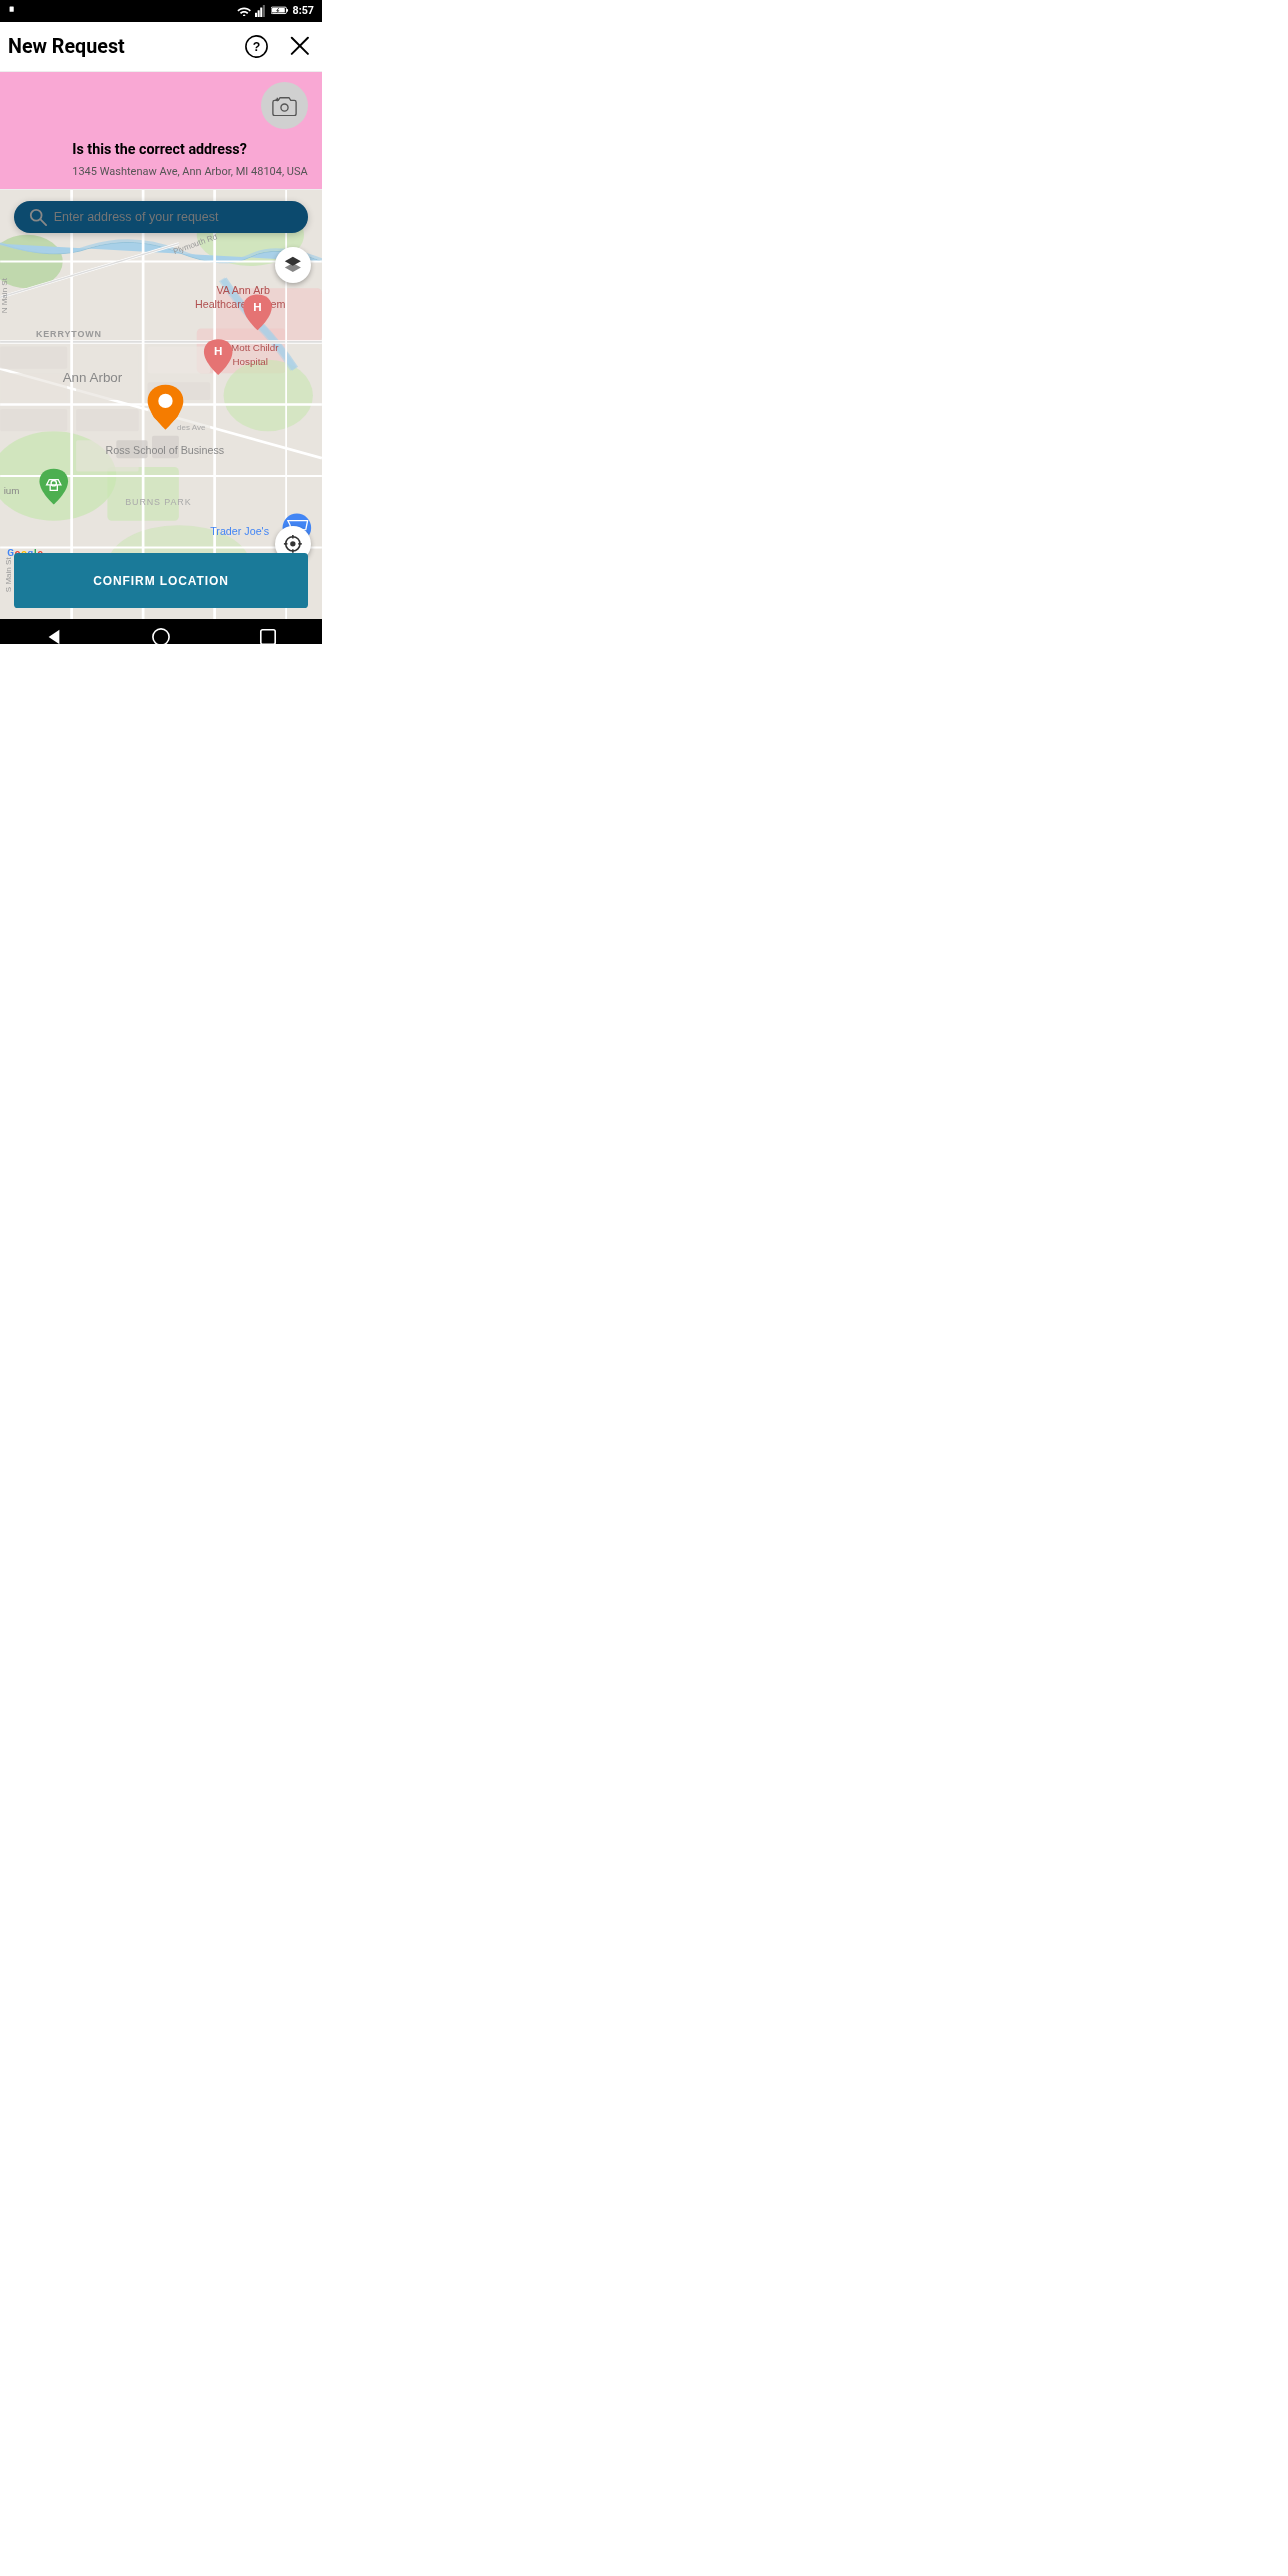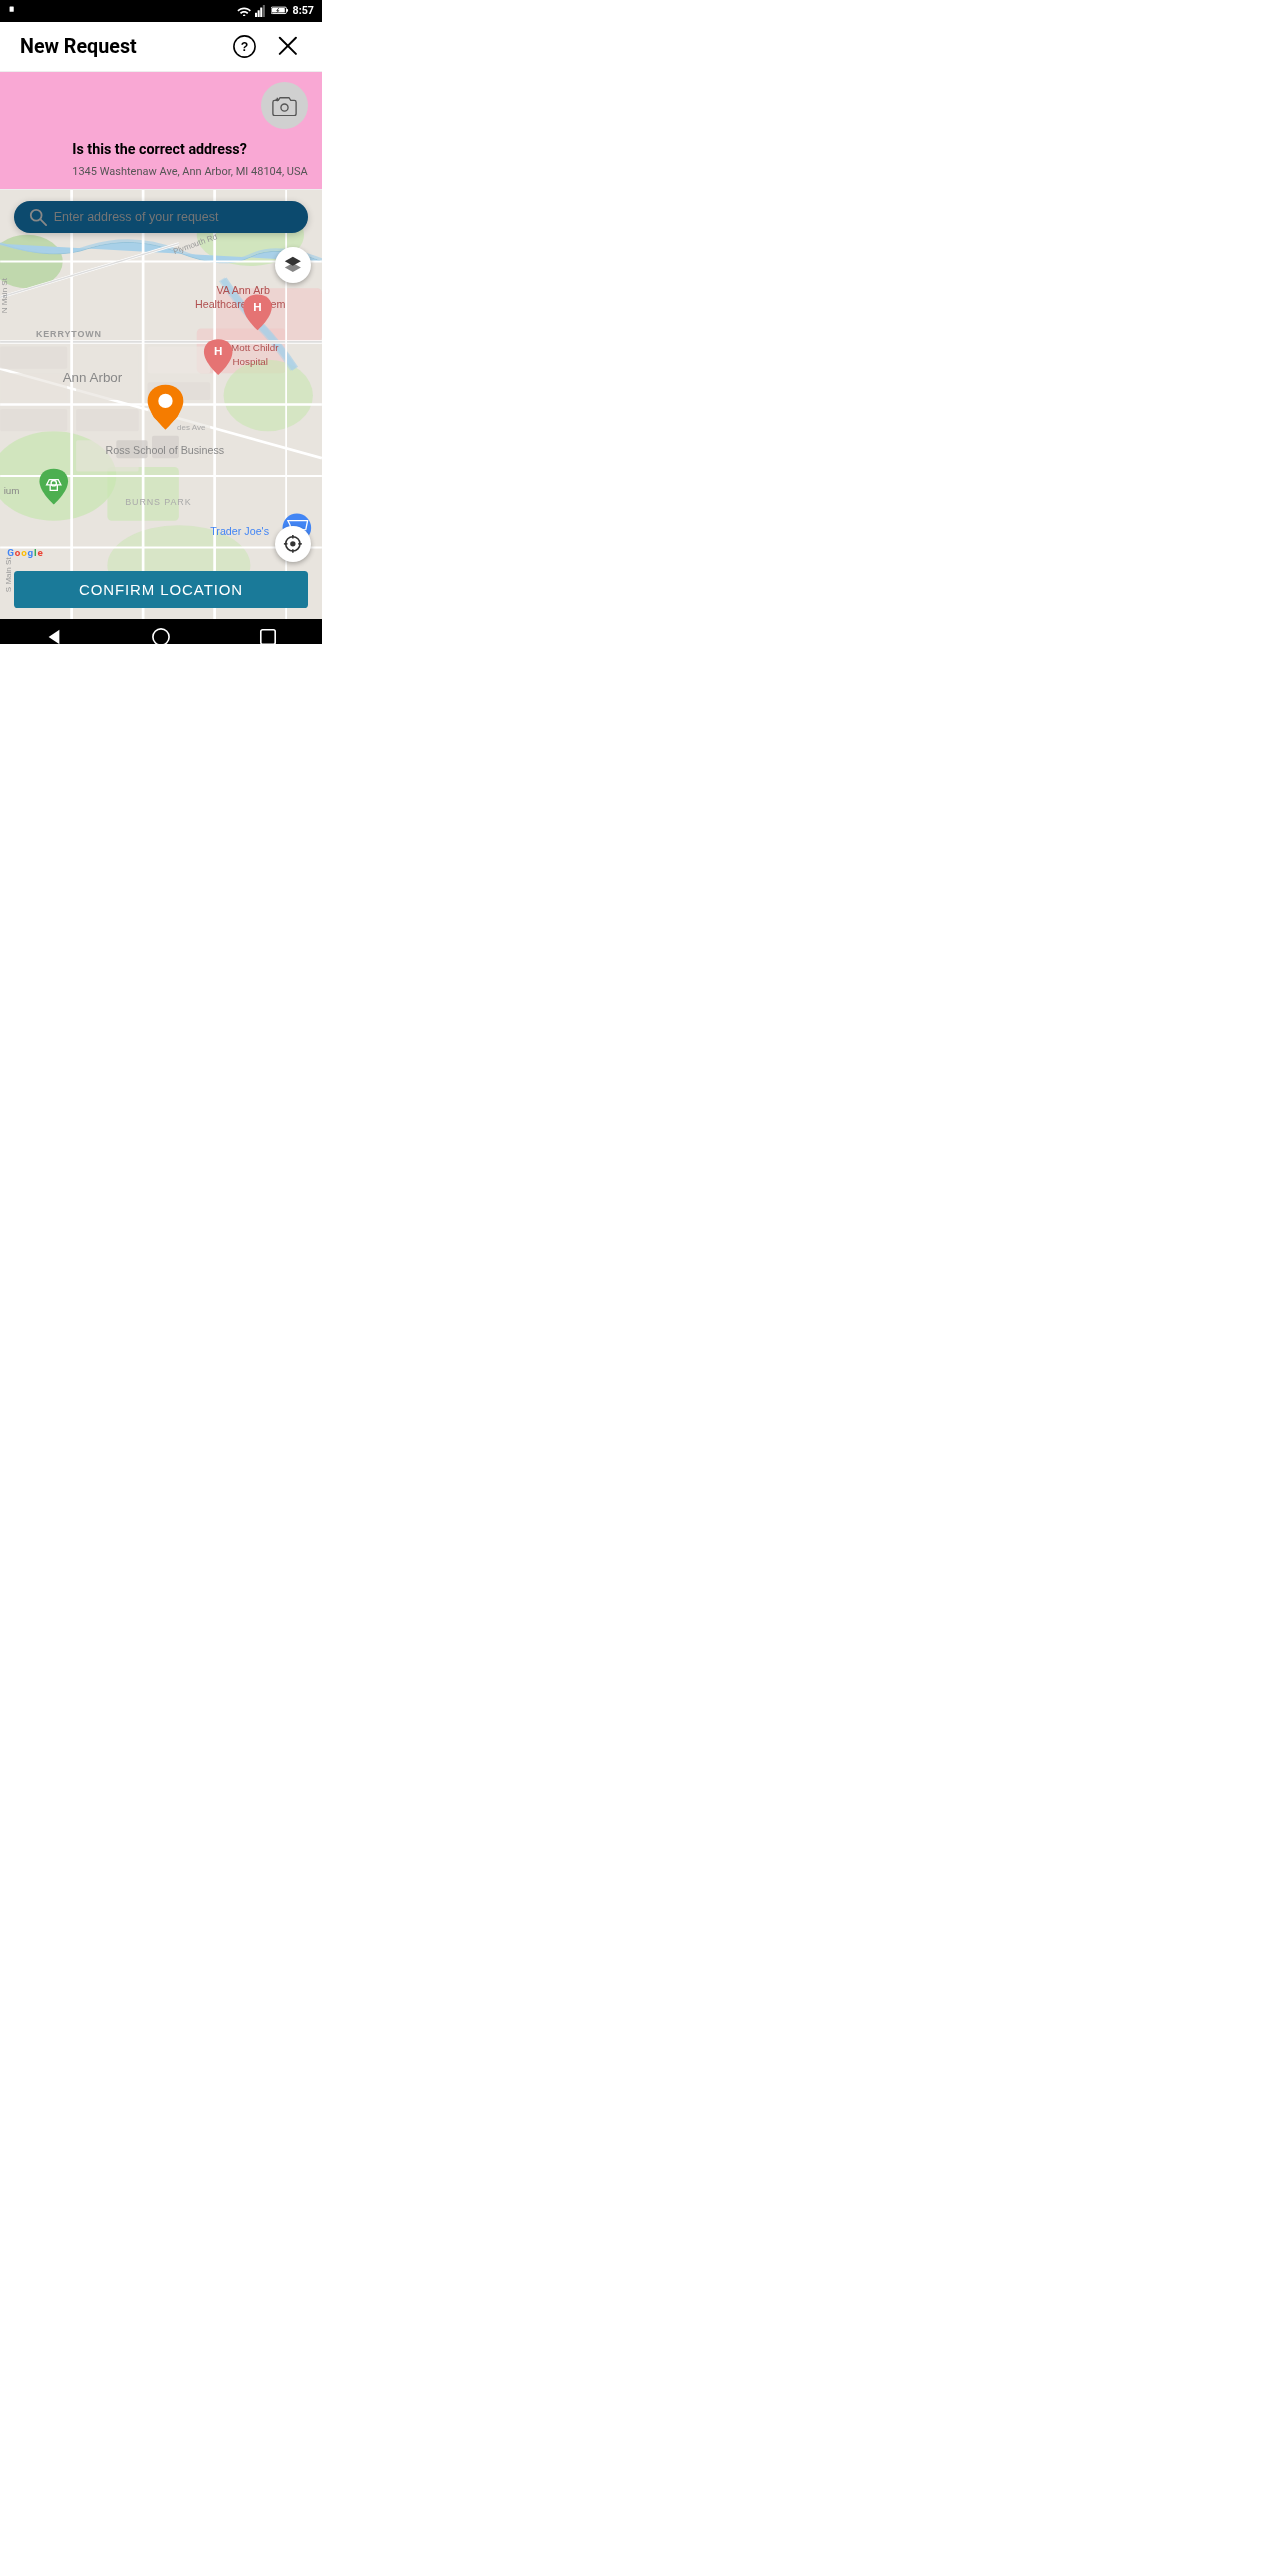--- a/index.html
+++ b/index.html
@@ -31,21 +31,21 @@
     .status-right { display: flex; align-items: center; gap: 3.6px; font-size: 10.7px; }
 
     
     .app-header {
       width: 100%;
       height: 50px;
       background: #fff;
       display: flex;
       align-items: center;
       justify-content: space-between;
-      padding: 0 20px;
+      padding: 0 8px;
       border-bottom: 0.9px solid #eee;
     }
     .app-title {
       font-size: 19.7px;
       font-weight: bold;
       color: #000;
     }
     .header-icons {
       display: flex;
       align-items: center;
@@ -162,27 +162,27 @@
       cursor: pointer;
     }
 
     
     .confirm-btn {
       position: absolute;
       bottom: 10.7px;
       left: 14.3px;
       right: 14.3px;
       z-index: 10;
-      height: 37px;
+      height: 55px;
       background: #1a7a99;
       border: none;
       border-radius: 3.6px;
       color: #fff;
-      font-size: 15px;
-      font-weight: normal;
+      font-size: 12px;
+      font-weight: bold;
       letter-spacing: 0.9px;
       cursor: pointer;
       display: flex;
       align-items: center;
       justify-content: center;
     }
 
     
     .map-svg {
       width: 100%;

